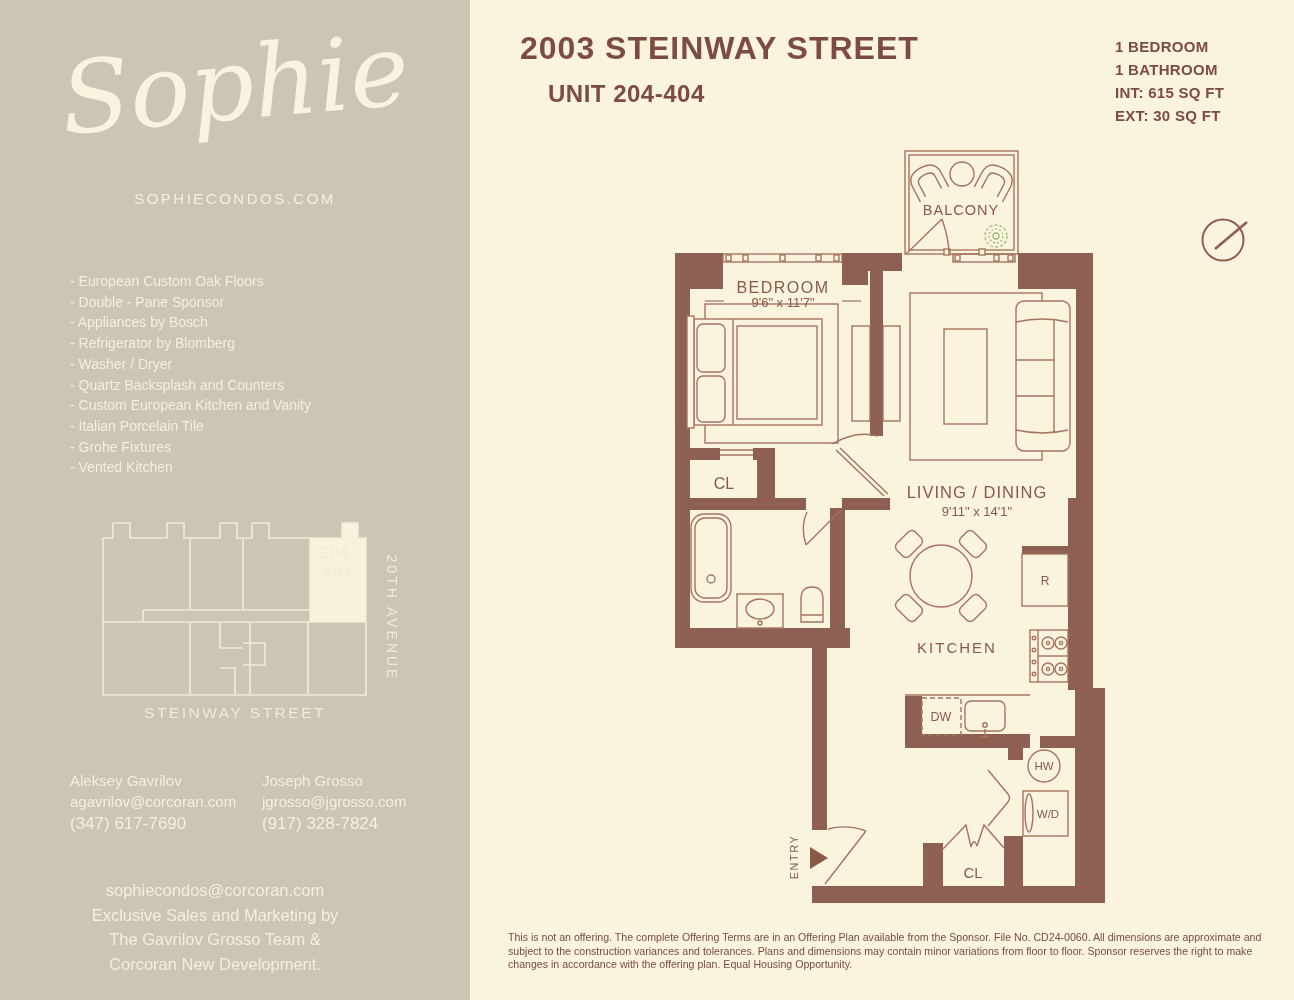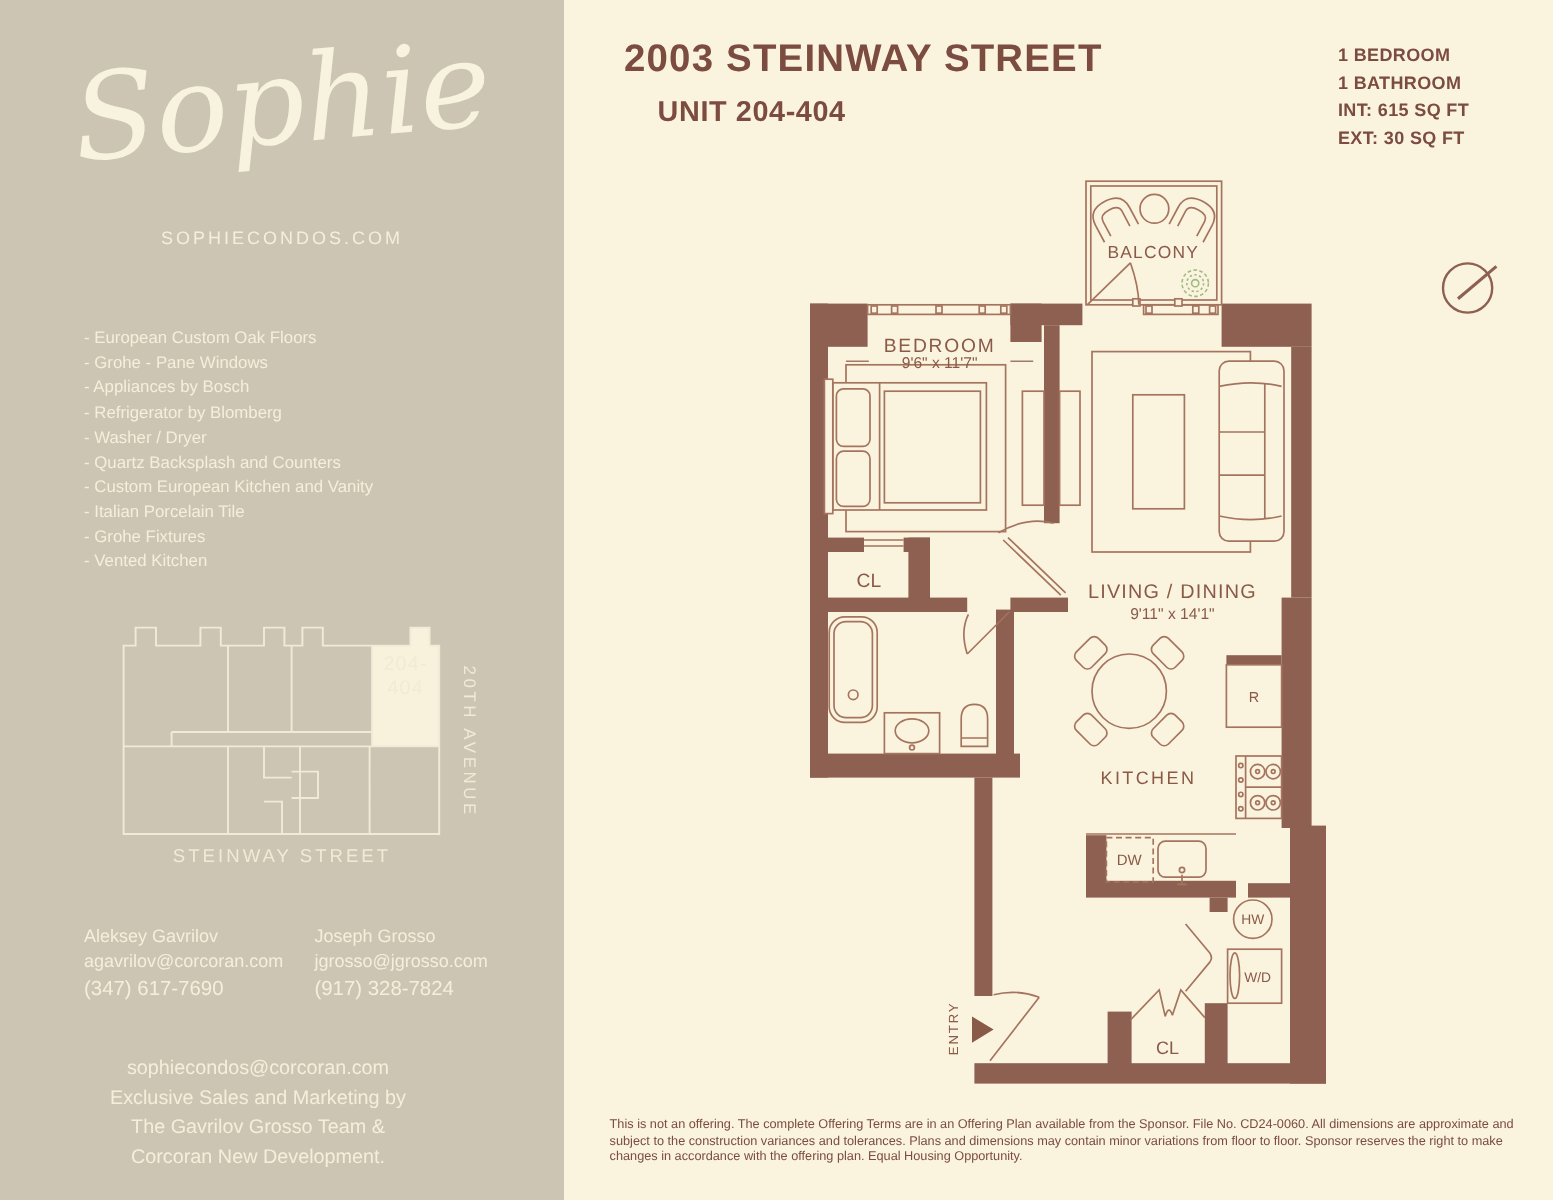--- a/index.html
+++ b/index.html
@@ -44,21 +44,21 @@
 </head>
 <body>
 
 <div id="page">
 
   <div class="sidebar">
     <div class="logo">Sophie</div>
     <div class="website">SOPHIECONDOS.COM</div>
     <div class="features">
       <div>- European Custom Oak Floors</div>
-      <div>- Grohe - Pane Windows</div>
+      <div>- Double - Pane Sponsor</div>
       <div>- Appliances by Bosch</div>
       <div>- Refrigerator by Blomberg</div>
       <div>- Washer / Dryer</div>
       <div>- Quartz Backsplash and Counters</div>
       <div>- Custom European Kitchen and Vanity</div>
       <div>- Italian Porcelain Tile</div>
       <div>- Grohe Fixtures</div>
       <div>- Vented Kitchen</div>
     </div>
 

